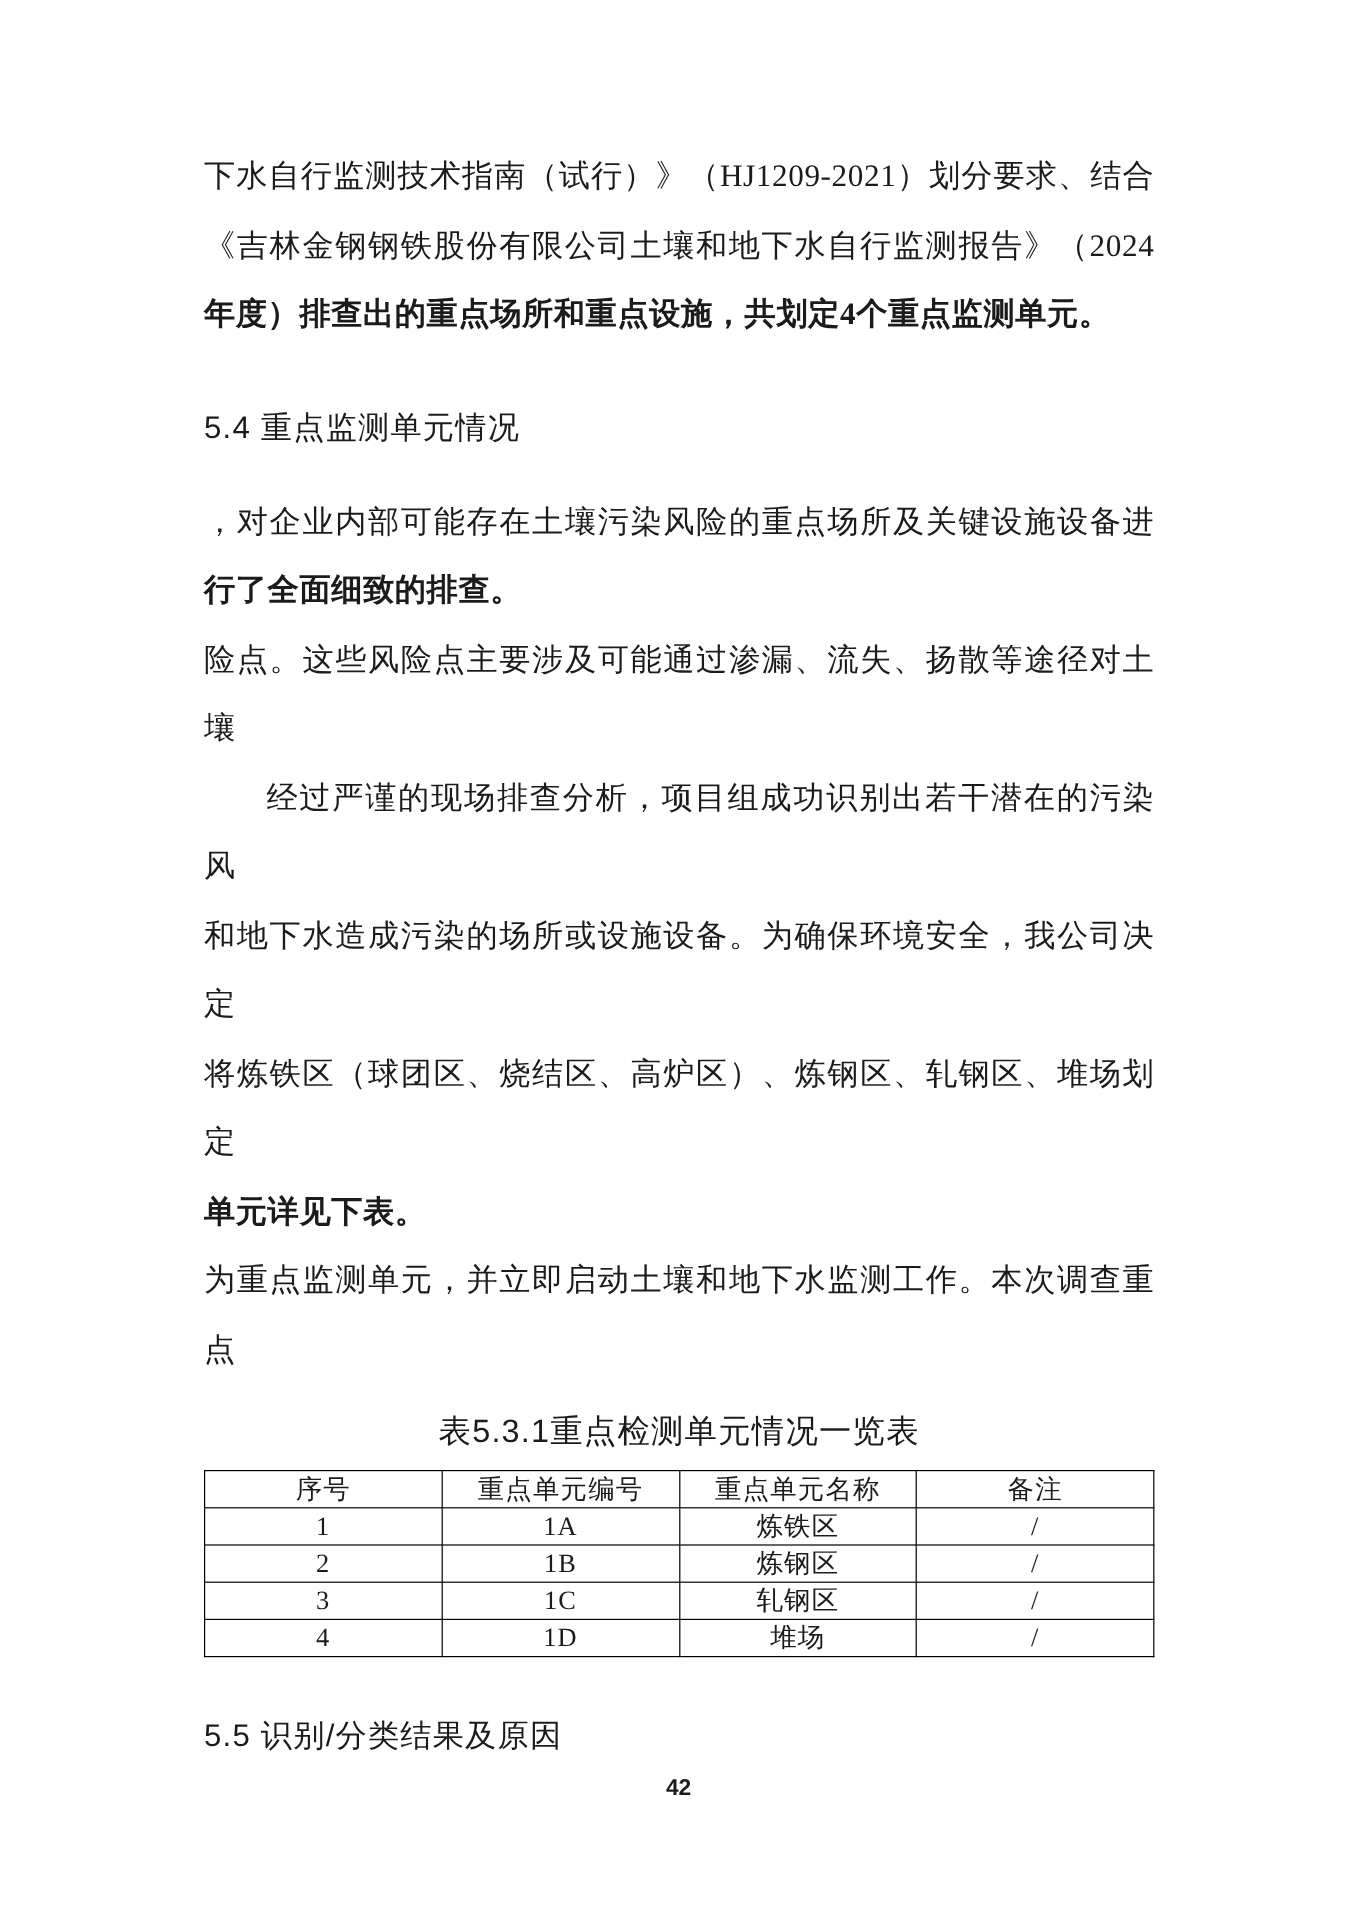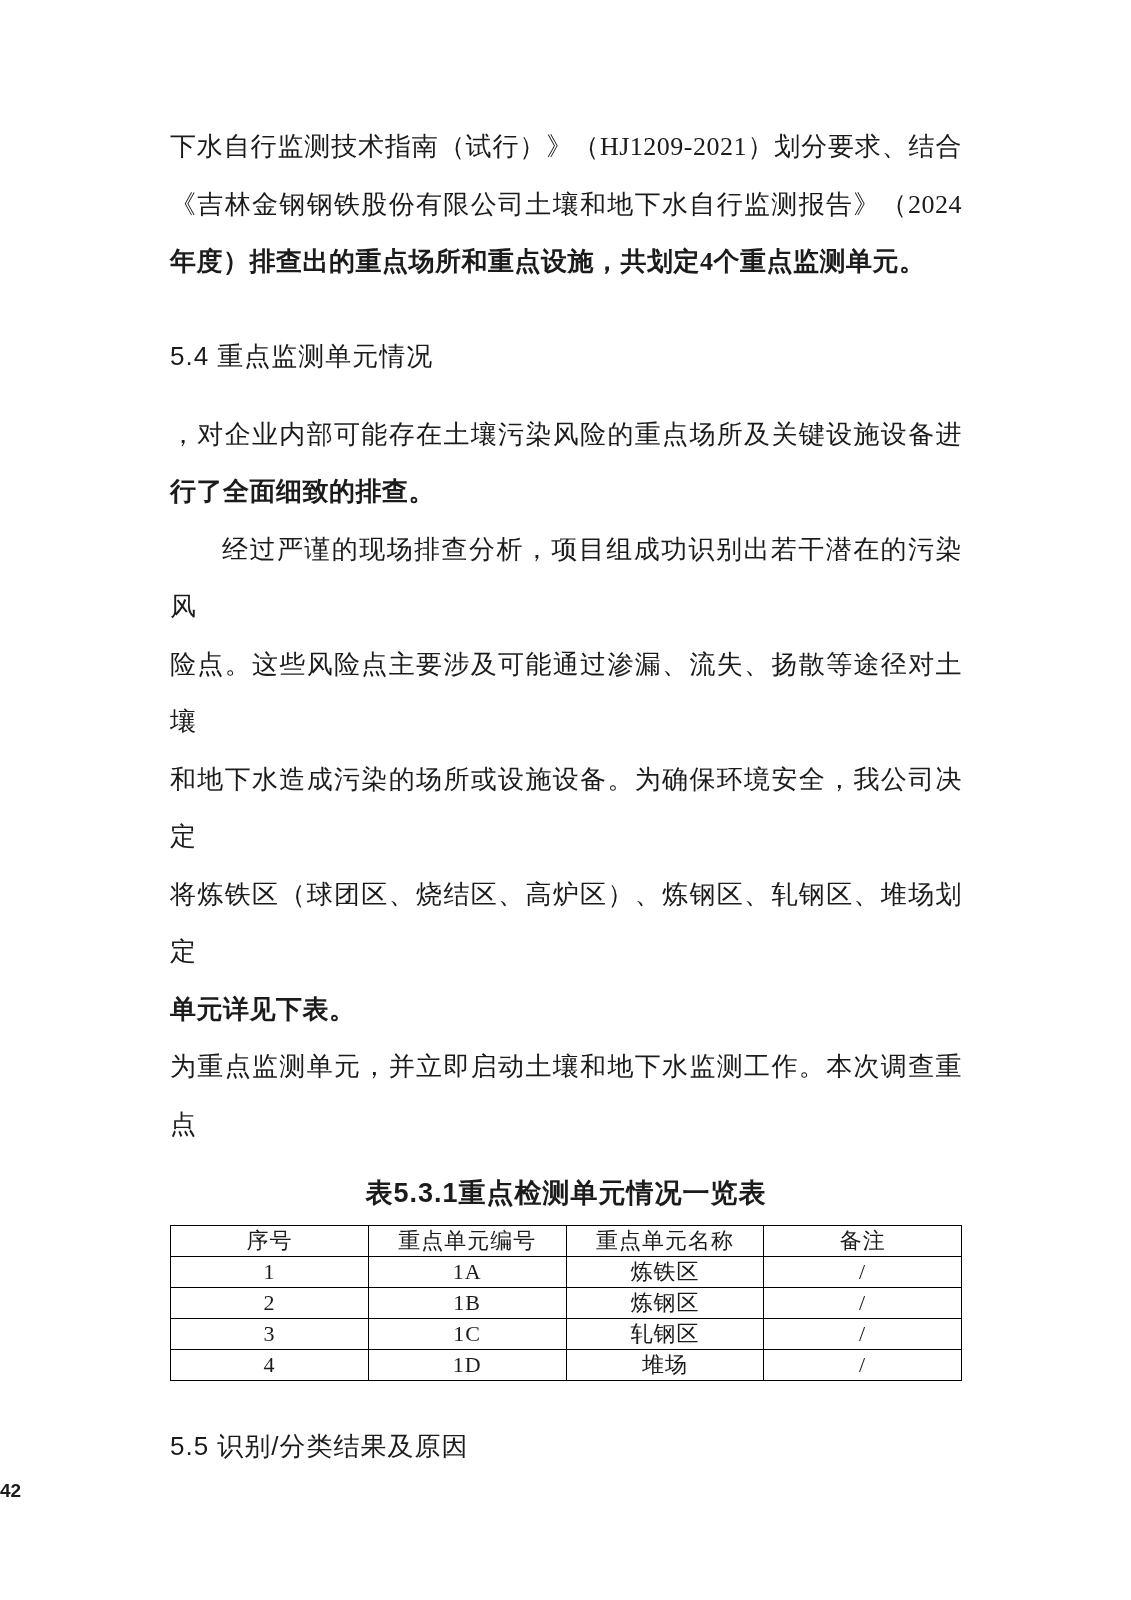--- a/index.html
+++ b/index.html
@@ -35,21 +35,21 @@
     font-weight: normal;
     line-height: 40px;
     margin: 45px 0 0 0;
     letter-spacing: 1px;
   }
   .p-after-heading { margin-top: 30px; }
   .p54b { margin-top: 0; }
   .table-title {
     font-family: "Liberation Sans", "DejaVu Sans", sans-serif;
     font-size: 27px;
-    font-weight: bold;
+    font-weight: normal;
     text-align: center;
     line-height: 40px;
     margin-top: 20px;
     letter-spacing: 1px;
   }
   table.units {
     width: 100%;
     border-collapse: collapse;
     margin-top: 12px;
     table-layout: fixed;
@@ -63,21 +63,21 @@
     font-size: 22px;
     font-weight: normal;
     font-family: Liberation Serif, serif;
     letter-spacing: 1px;
   }
   .h55 { }
   .footer {
     position: absolute;
     left: 0; right: 0;
     top: 1480px;
-    text-align: left;
+    text-align: center;
     font-family: "Liberation Sans", "DejaVu Sans", sans-serif;
     font-size: 19px;
     font-weight: bold;
     color: #1b1b1b;
   }
 </style>
 </head>
 <body>
 
 <div class="page">
@@ -90,22 +90,22 @@
     </div>
 
     <h2 class="heading">5.4 重点监测单元情况</h2>
 
     <div class="para p-after-heading">
       <div class="line j">，对企业内部可能存在土壤污染风险的重点场所及关键设施设备进</div>
       <div class="line last">行了全面细致的排查。</div>
     </div>
 
     <div class="para p54b">
+      <div class="line j">险点。这些风险点主要涉及可能通过渗漏、流失、扬散等途径对土壤</div>
       <div class="line j ind">经过严谨的现场排查分析，项目组成功识别出若干潜在的污染风</div>
-      <div class="line j">险点。这些风险点主要涉及可能通过渗漏、流失、扬散等途径对土壤</div>
       <div class="line j">和地下水造成污染的场所或设施设备。为确保环境安全，我公司决定</div>
       <div class="line j">将炼铁区（球团区、烧结区、高炉区）、炼钢区、轧钢区、堆场划定</div>
       <div class="line last">单元详见下表。</div>
       <div class="line j">为重点监测单元，并立即启动土壤和地下水监测工作。本次调查重点</div>
     </div>
 
     <div class="table-title">表5.3.1重点检测单元情况一览表</div>
 
     <table class="units">
       <thead>

